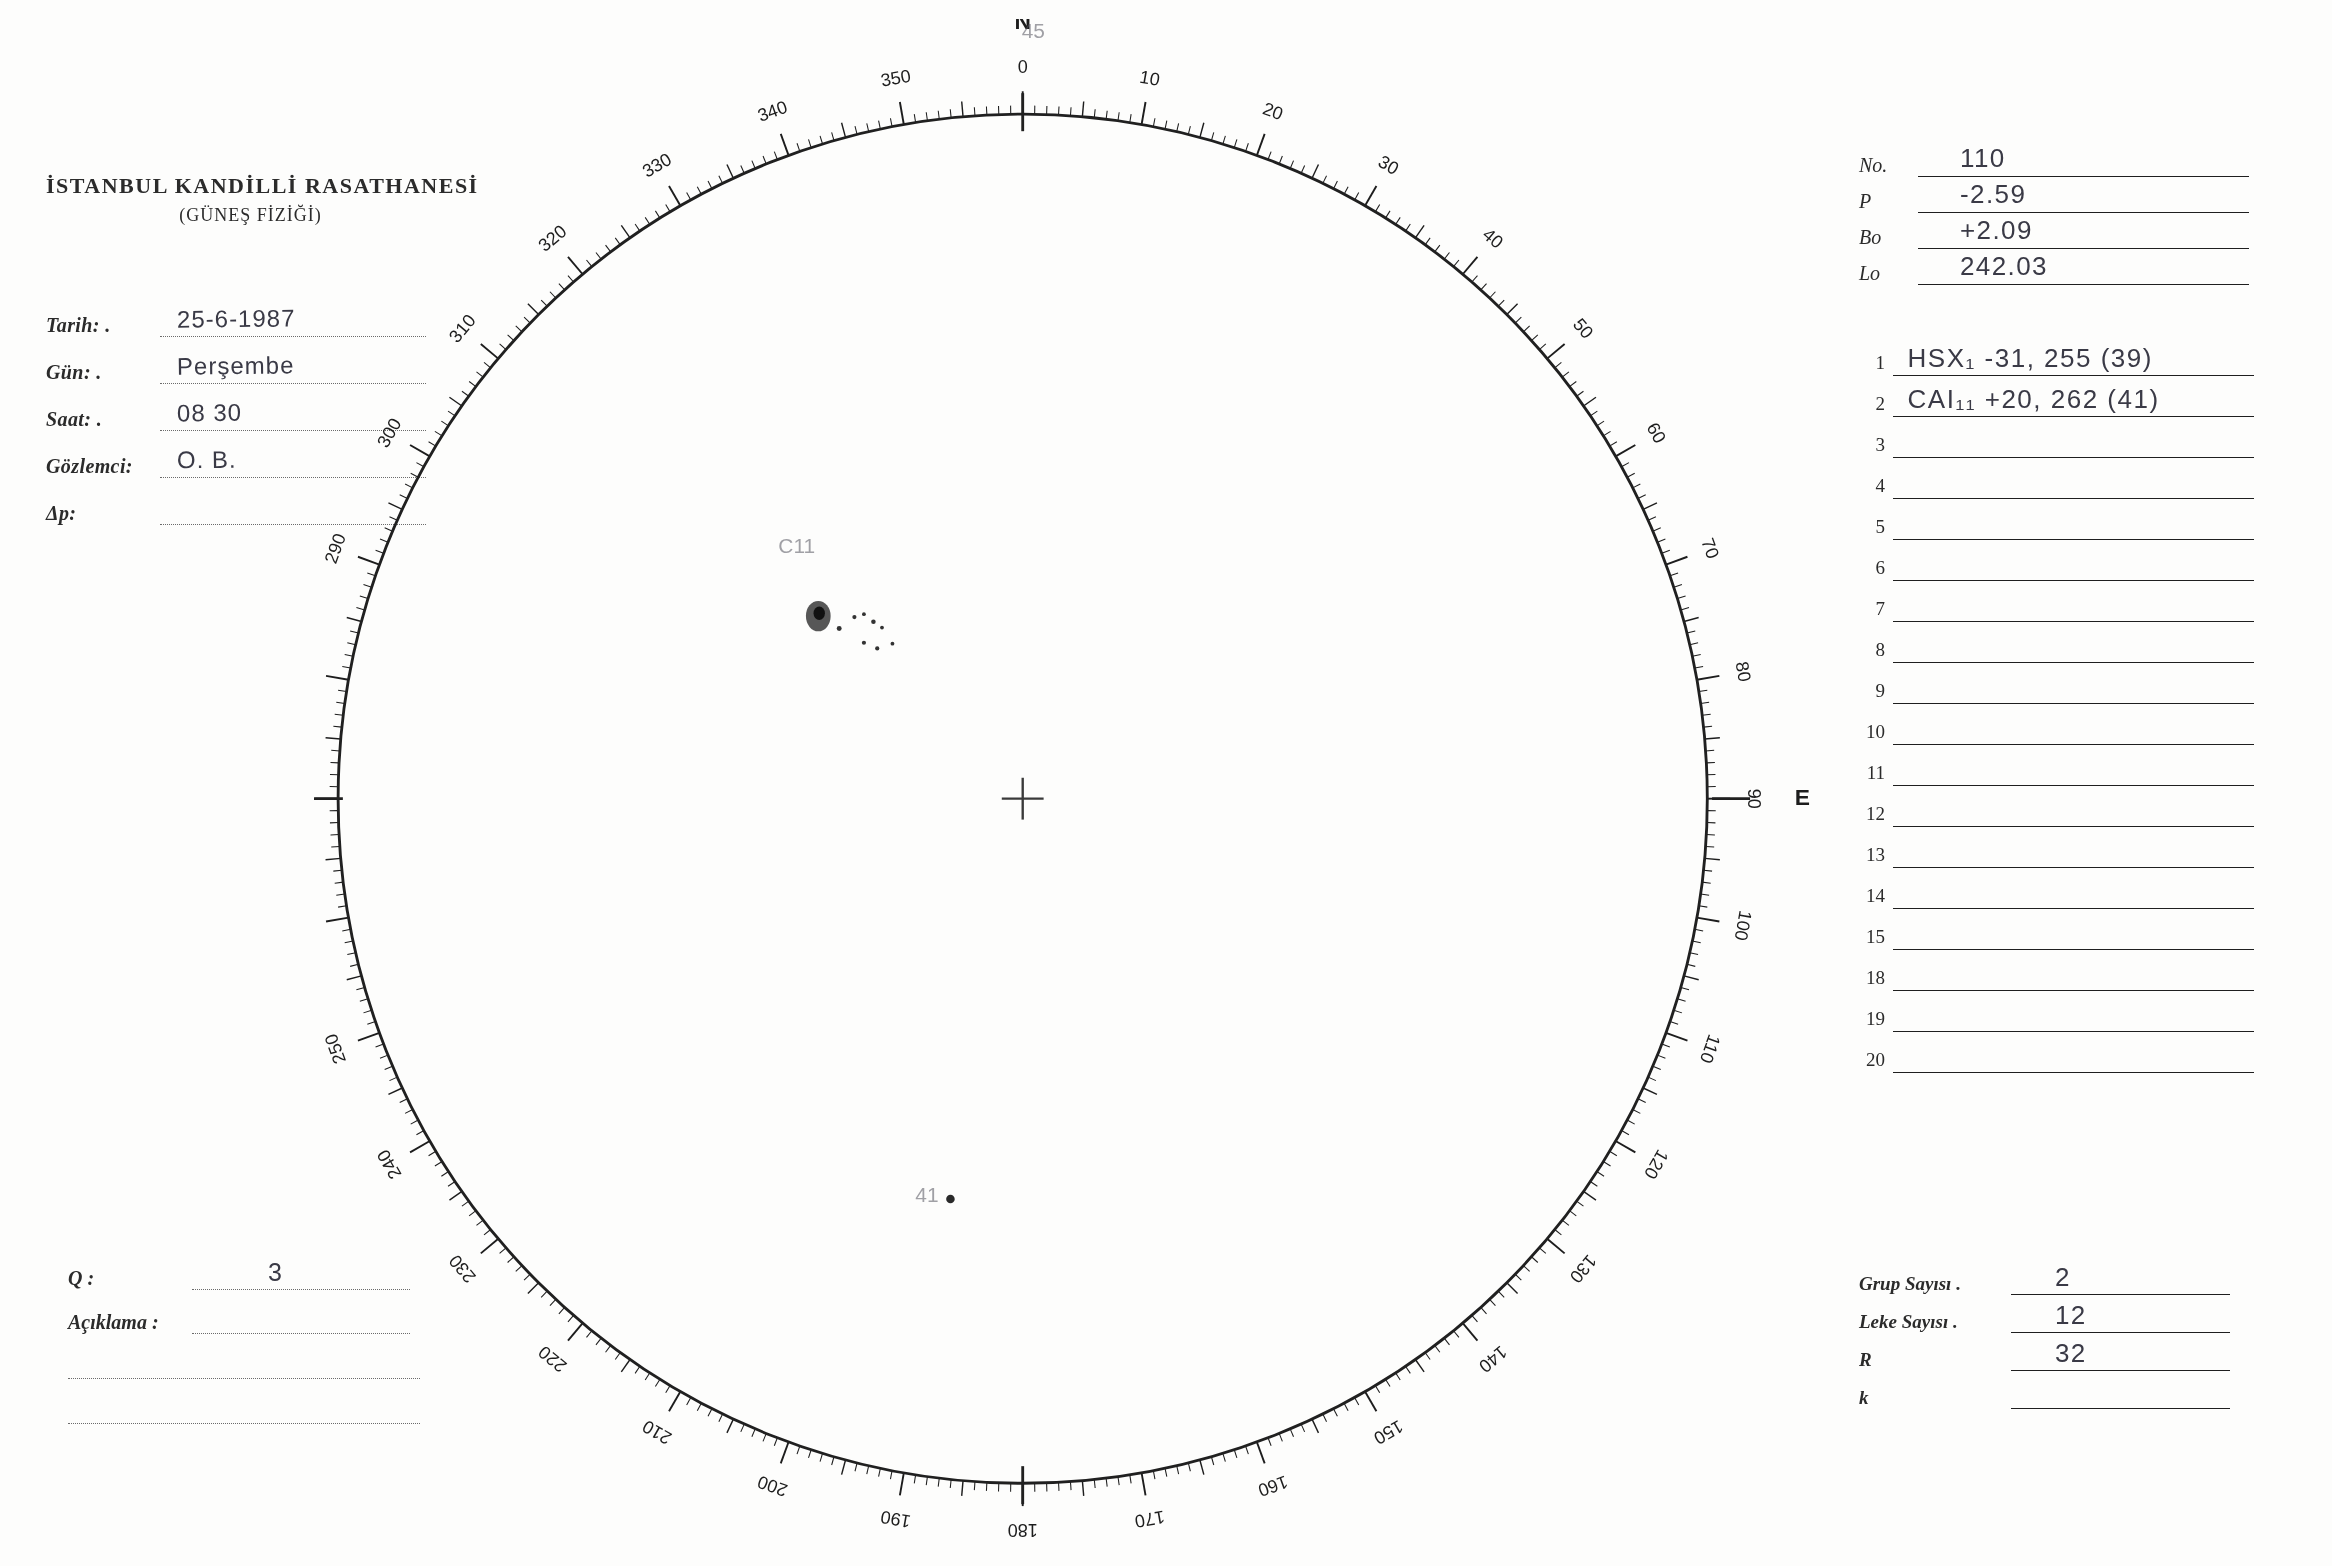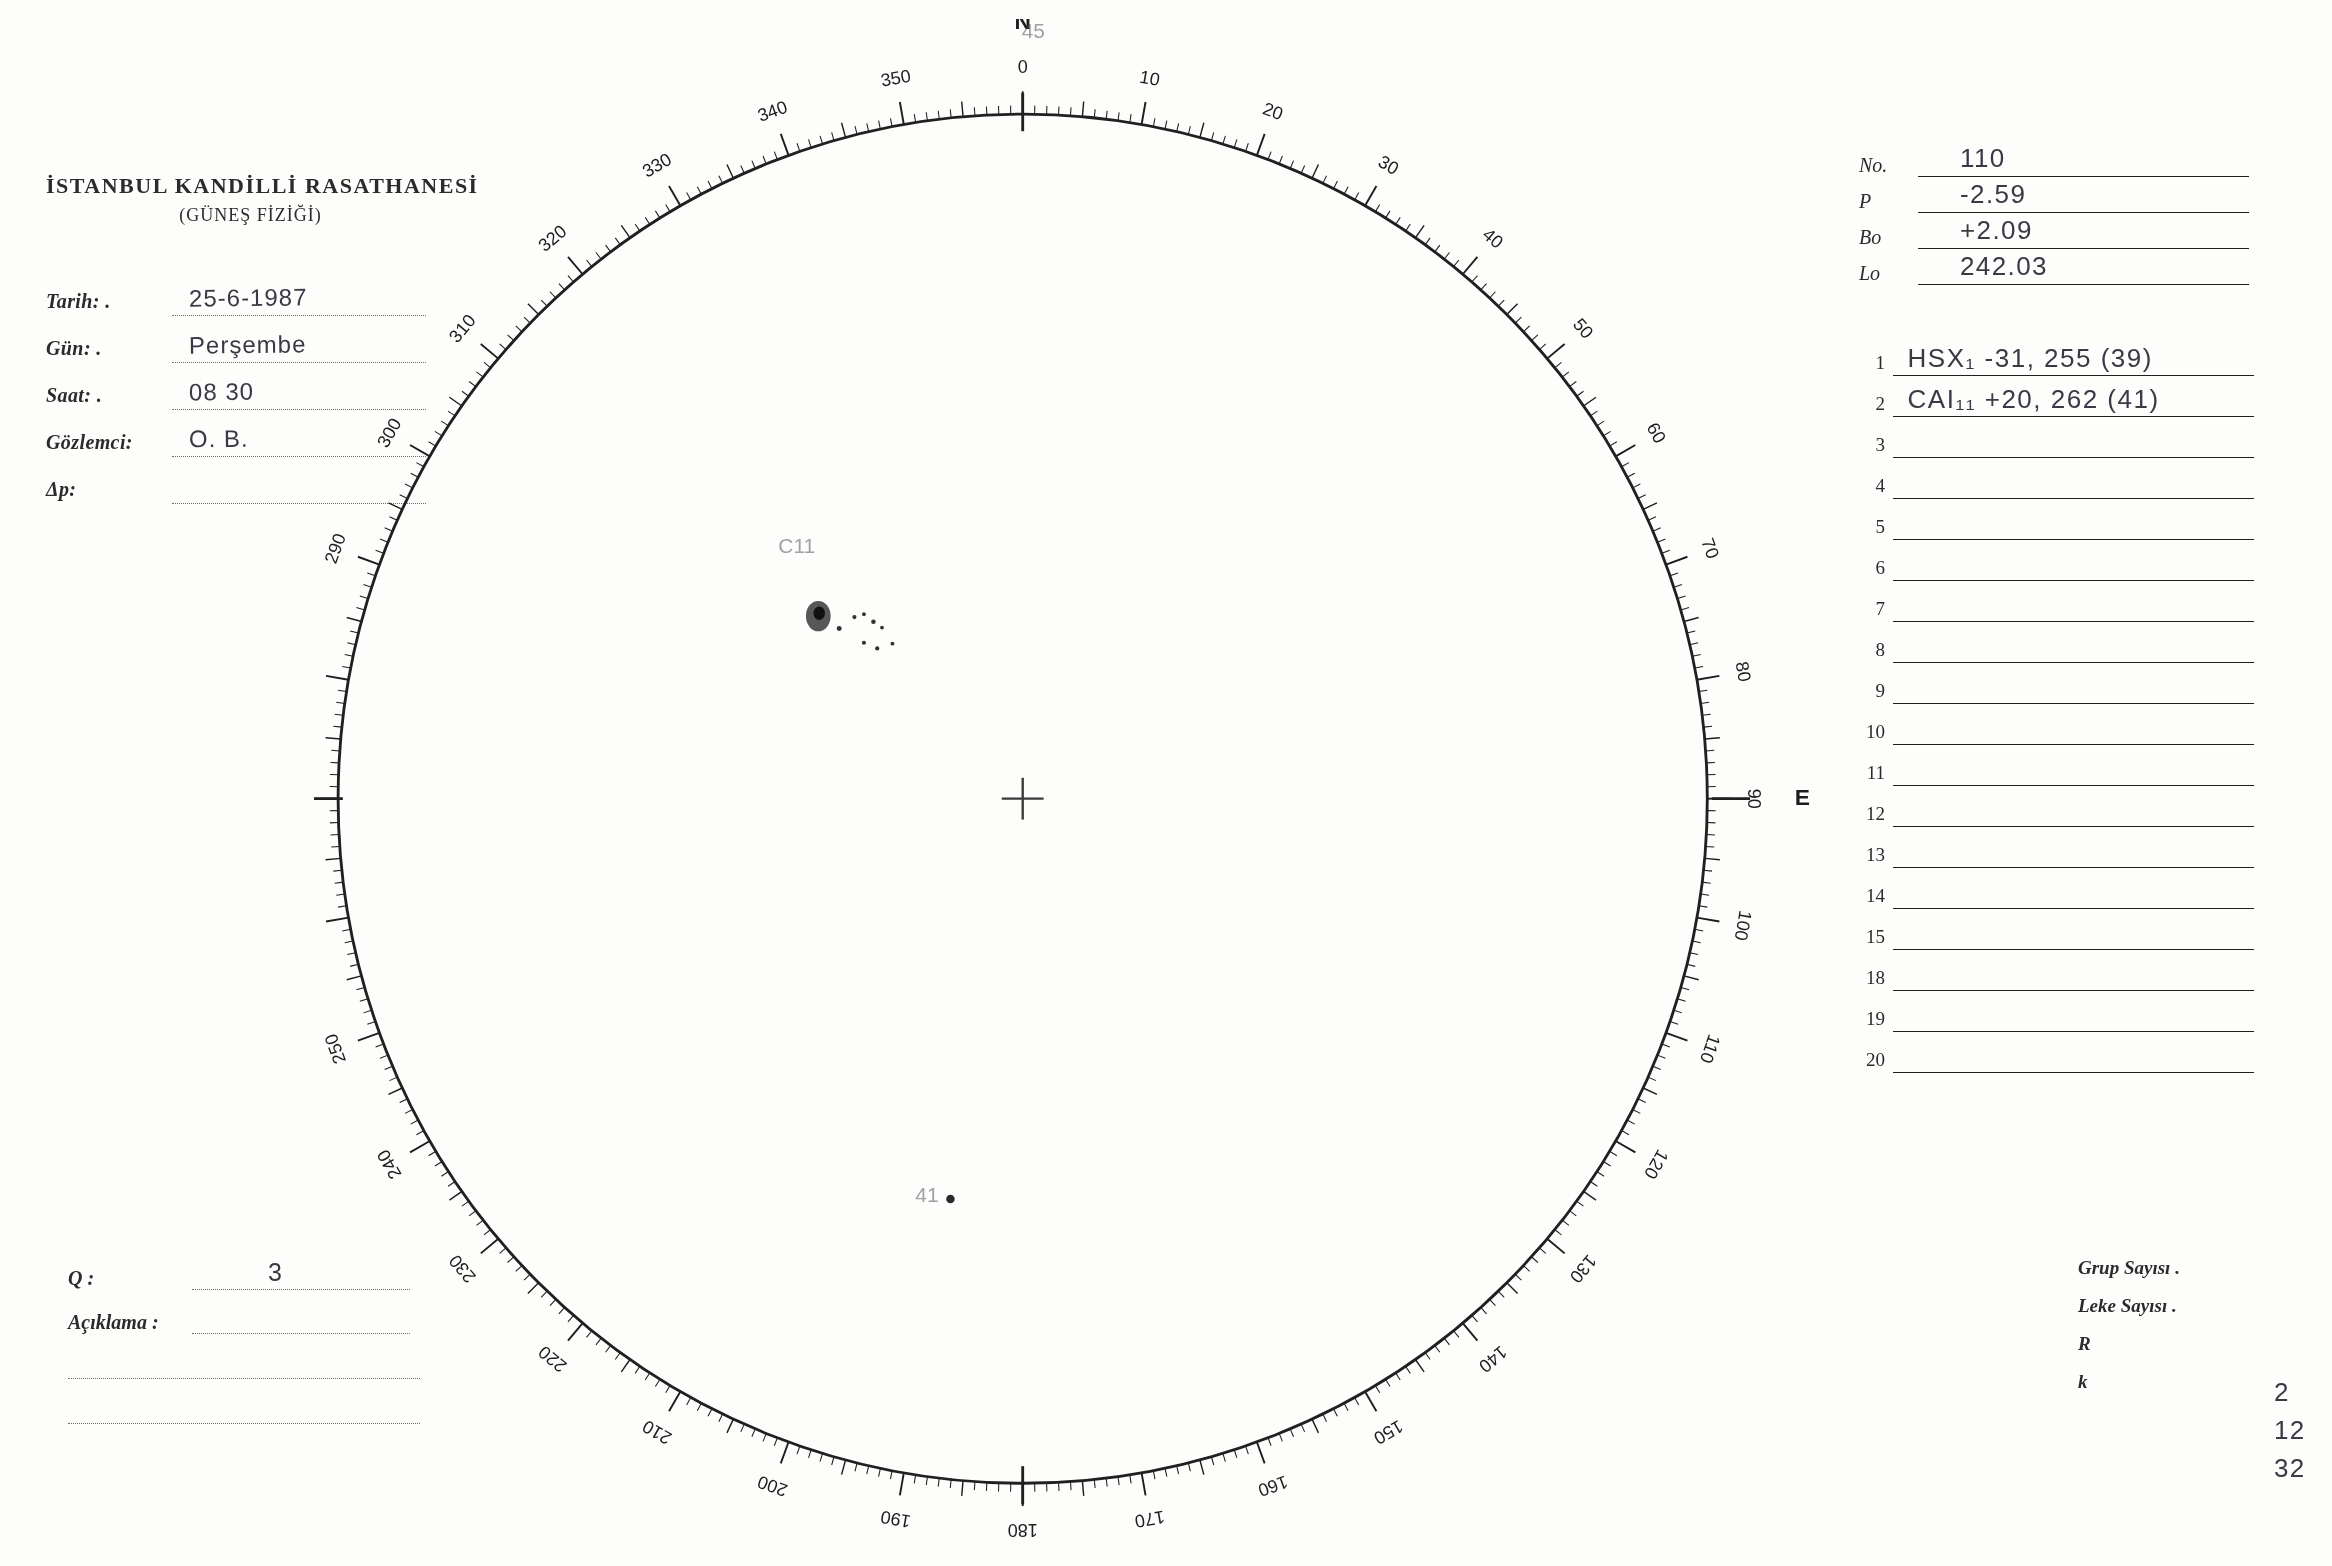--- a/index.html
+++ b/index.html
@@ -48,22 +48,22 @@
 
   
   .field-list {
     position: absolute;
     left: 46px;
     top: 290px;
     width: 380px;
   }
   .field-row {
     display: flex;
+    align-items: flex-end;
     height: 47px;
-    gap: 12px;
   }
   .field-label {
     font-family: "Liberation Serif", serif;
     font-style: italic;
     font-weight: bold;
     font-size: 20px;
     color: #2b2b2b;
     width: 114px;
     flex: 0 0 114px;
     letter-spacing: 0.4px;
@@ -208,21 +208,20 @@
   .sum-block {
     position: absolute;
     left: 1859px;
     top: 1257px;
     width: 371px;
   }
   .sum-row {
     display: flex;
     align-items: flex-end;
     height: 38px;
-    flex-direction: column;
   }
   .sum-label {
     font-family: "Liberation Serif", serif;
     font-style: italic;
     font-weight: bold;
     font-size: 19px;
     color: #2b2b2b;
     width: 152px;
     flex: 0 0 152px;
     white-space: nowrap;

